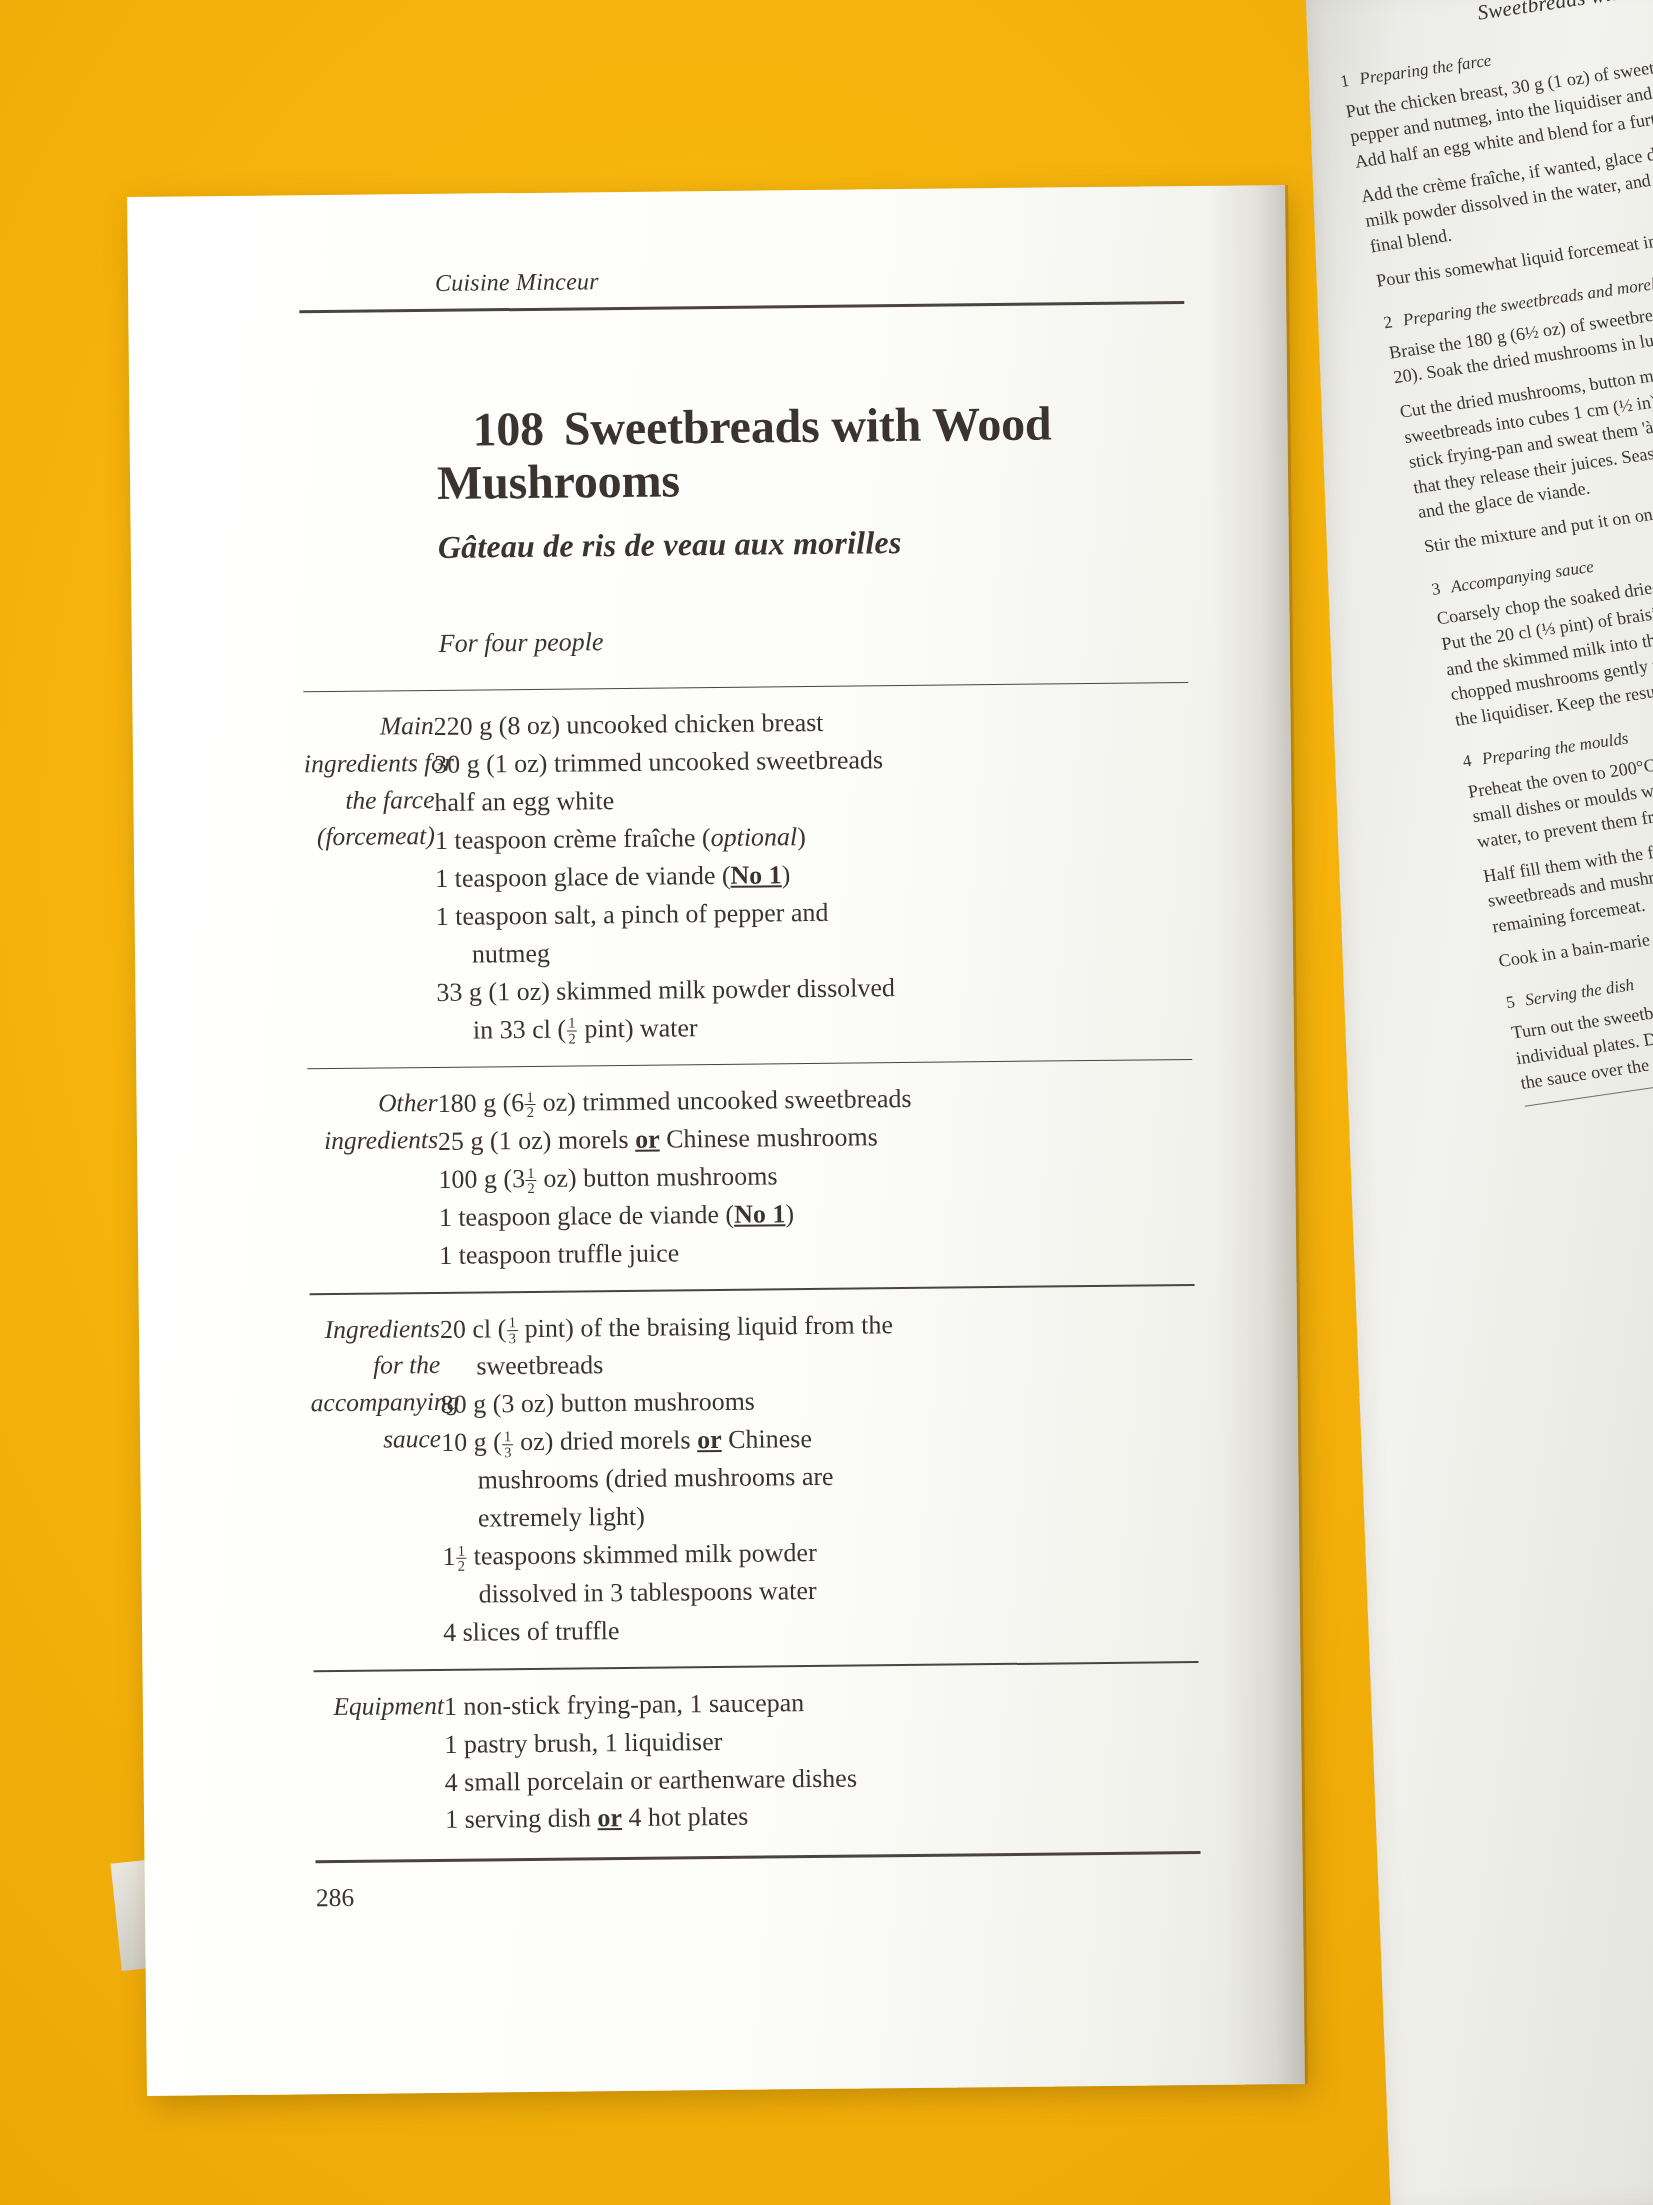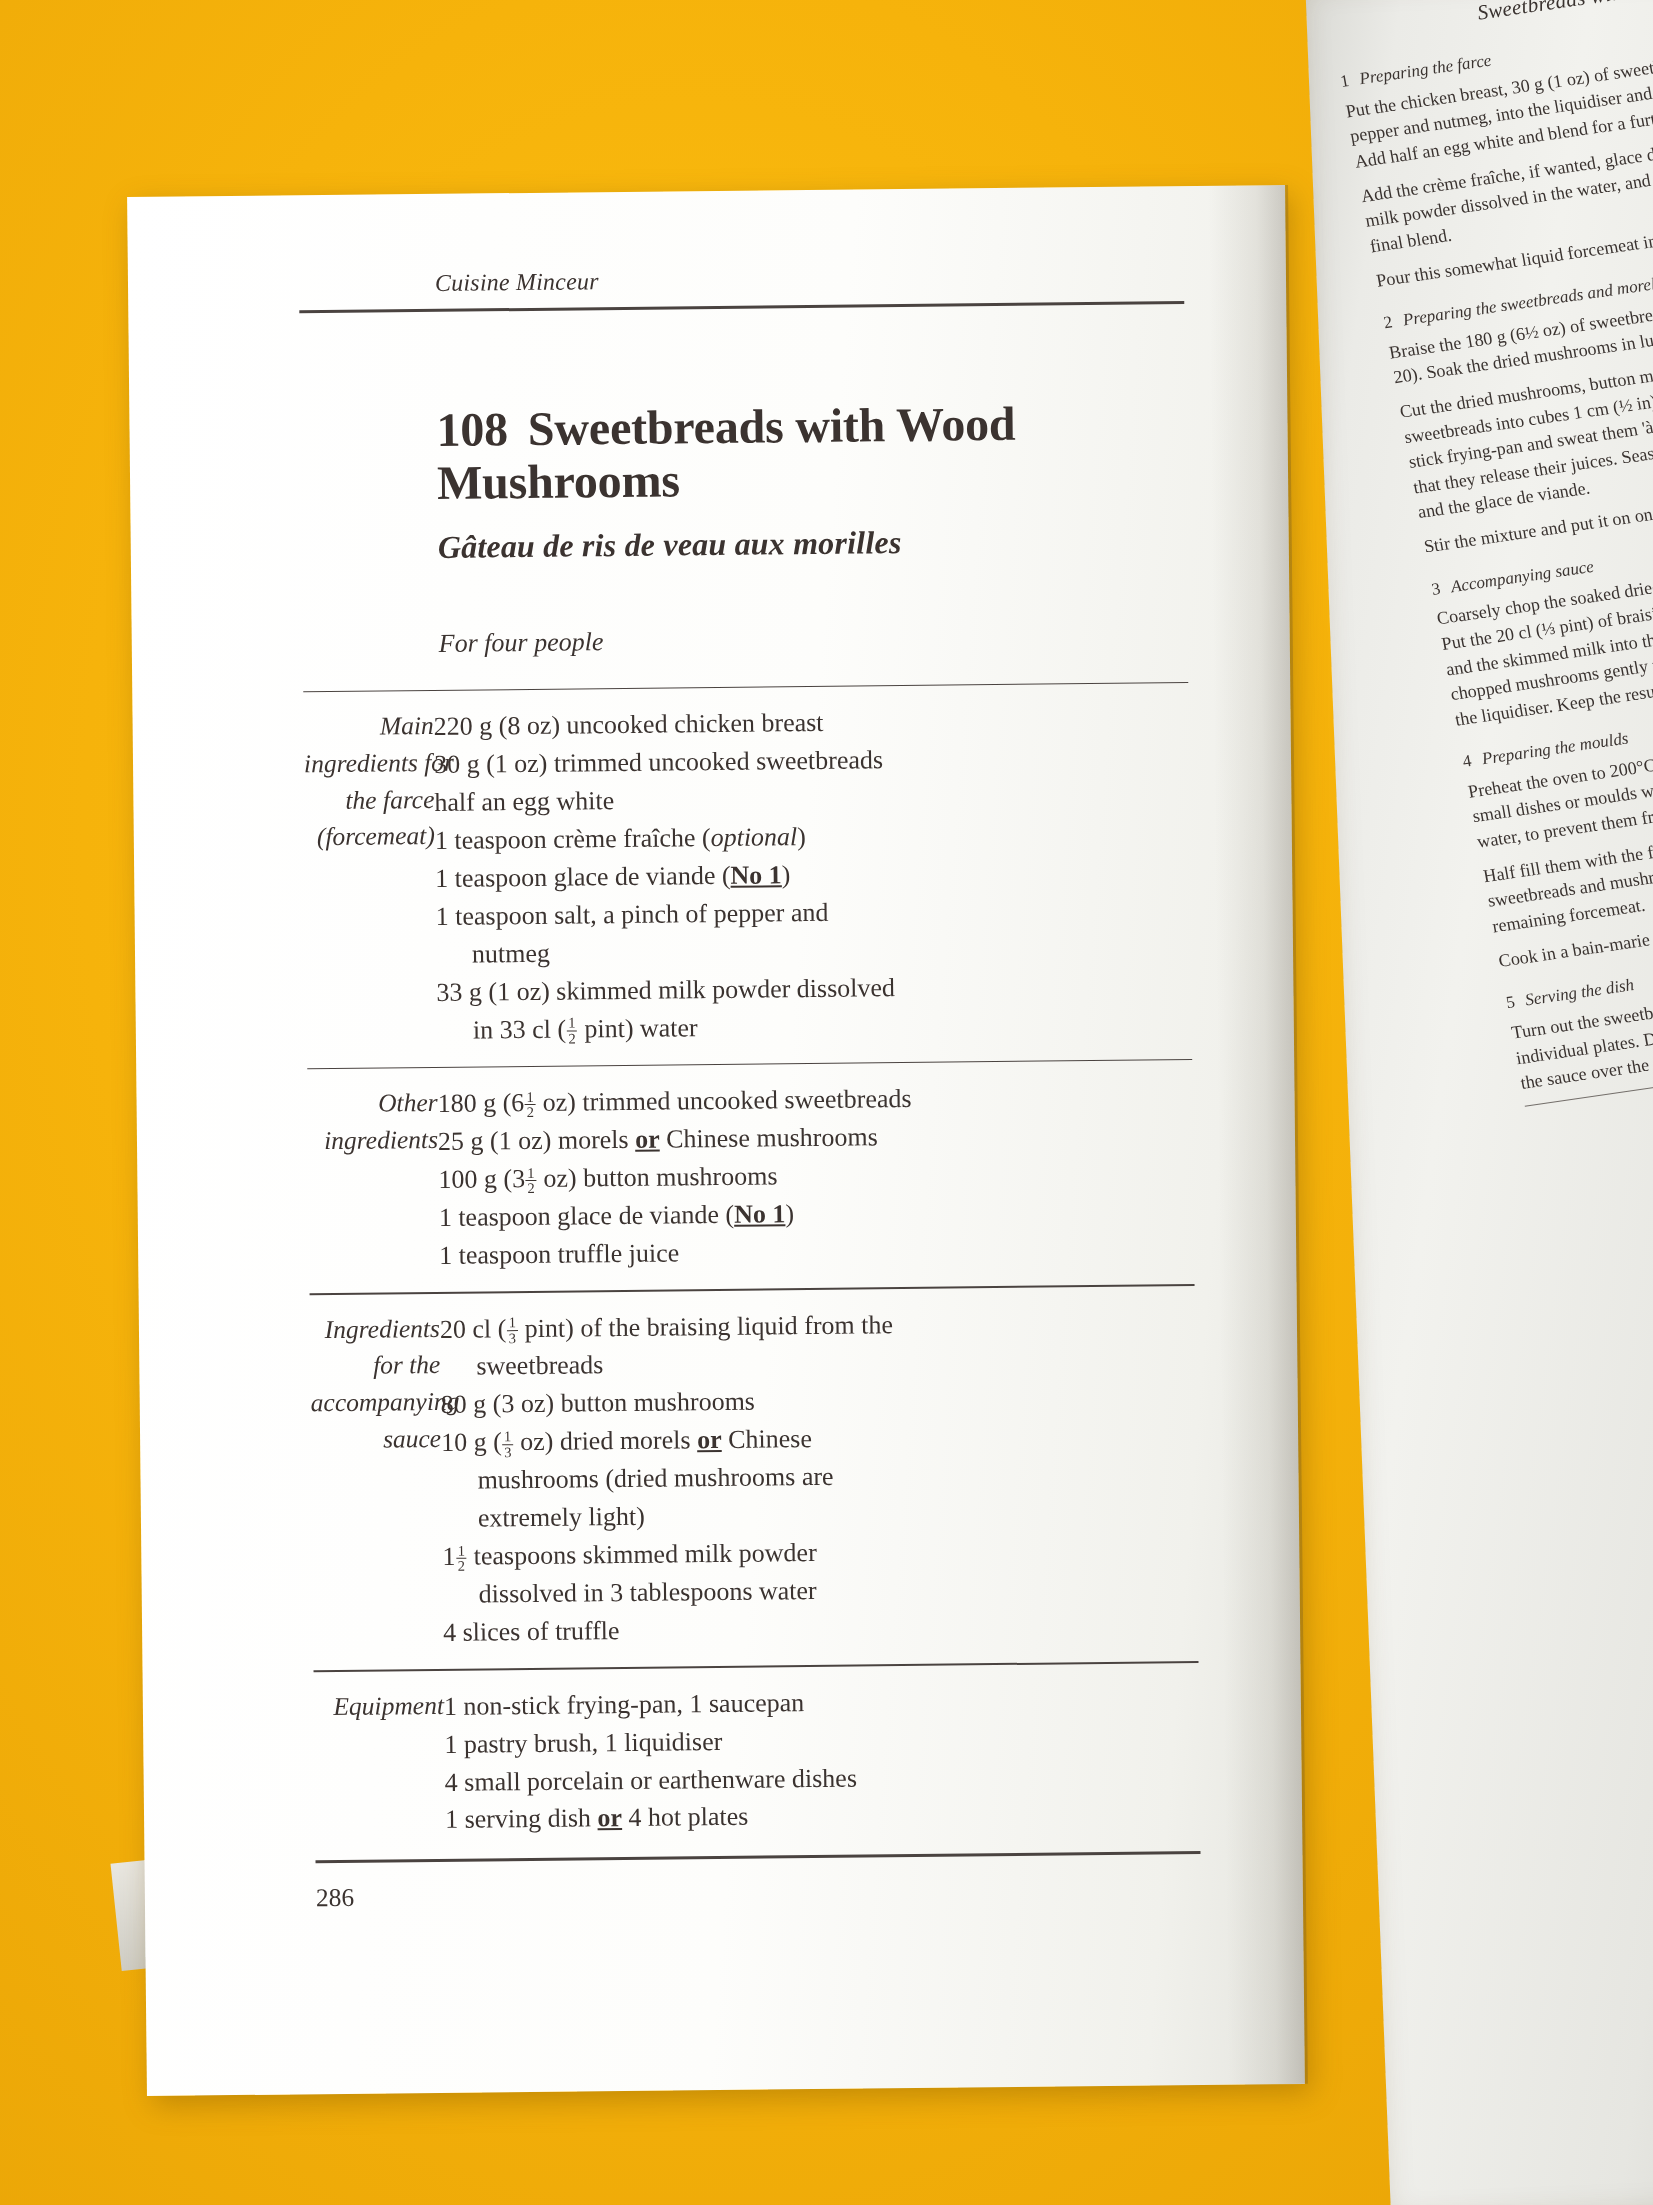--- a/index.html
+++ b/index.html
@@ -127,21 +127,21 @@
     width: 618px;
   }
   h1.recipe-title {
     font-family: "Liberation Serif", serif;
     font-weight: bold;
     font-size: 48px;
     line-height: 1.12;
     margin: 0;
     letter-spacing: -0.2px;
   }
-  h1.recipe-title .num { margin-right: 20px; }
+  h1.recipe-title .num { margin-right: 20px; margin-left: 36px; }
   .subtitle {
     font-style: italic;
     font-weight: bold;
     font-size: 32px;
     margin-top: 18.5px;
     letter-spacing: 0.2px;
   }
   .serves {
     font-style: italic;
     font-size: 26px;

